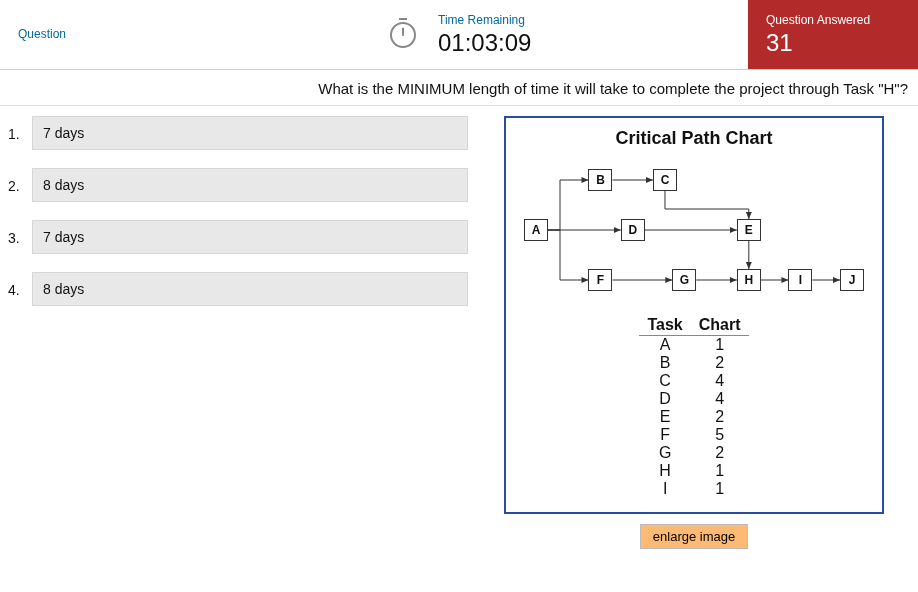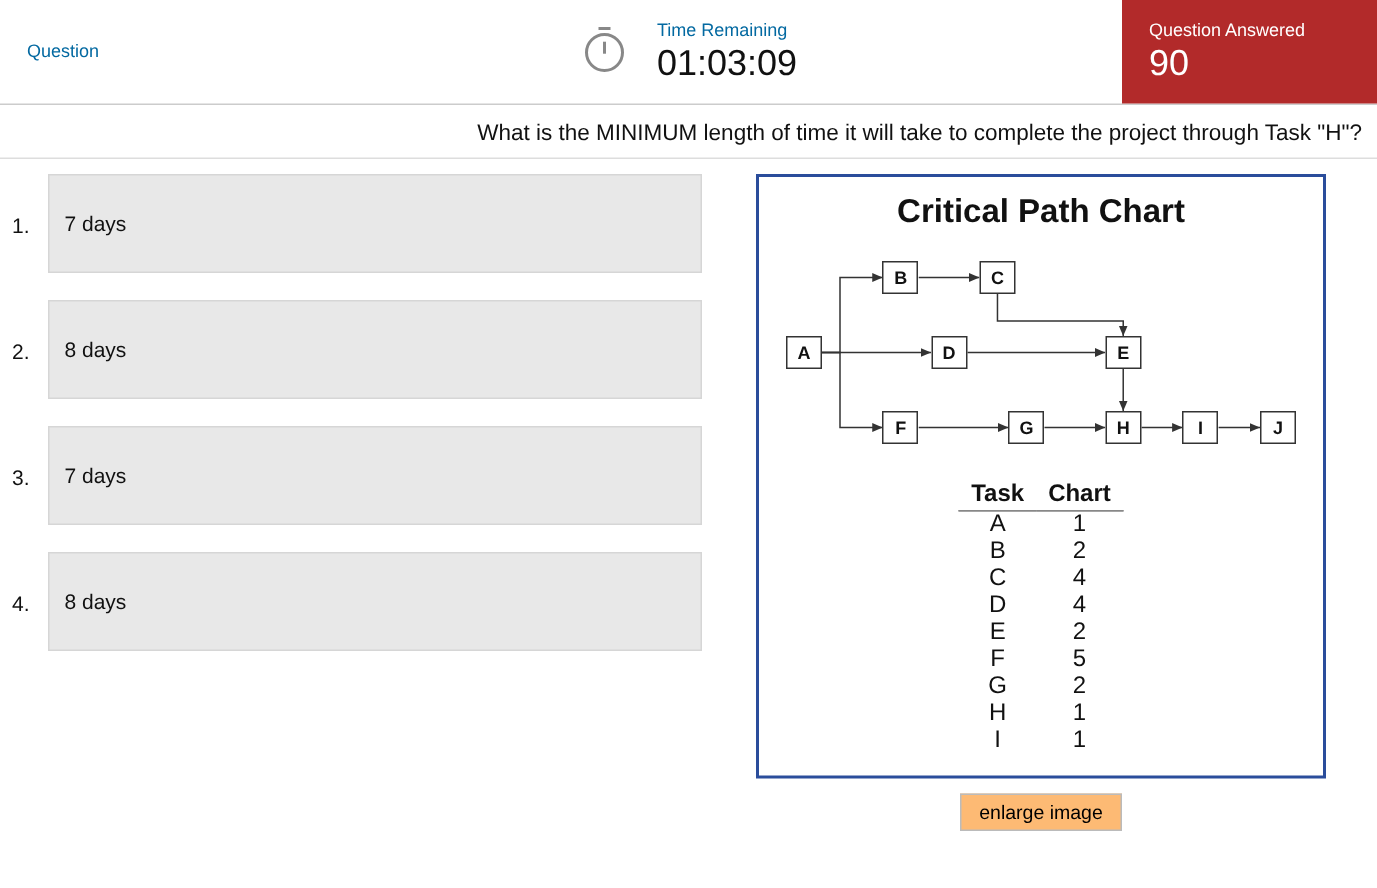--- a/index.html
+++ b/index.html
@@ -82,41 +82,41 @@
   }
   .answer .num {
     width: 24px;
     font-size: 14px;
     padding-top: 2px;
   }
   .answer .opt {
     flex: 1;
     background: #e8e8e8;
     border: 1px solid #d6d6d6;
-    padding: 24px 10px;
+    padding: 8px 10px;
     font-size: 14px;
     cursor: pointer;
   }
 
   .chart-panel {
     flex: 1;
     display: flex;
     flex-direction: column;
     align-items: center;
   }
   .chart-box {
     border: 2px solid #2a4d9b;
     width: 380px;
     padding: 10px 10px 14px 10px;
     background: #fff;
   }
   .chart-title {
     text-align: center;
     font-weight: bold;
-    font-size: 22px;
+    font-size: 18px;
     margin-bottom: 14px;
   }
   .diagram {
     position: relative;
     width: 100%;
     height: 150px;
   }
   .node {
     position: absolute;
     width: 24px; height: 22px;
@@ -162,21 +162,21 @@
   <div class="hcol left">
     <div class="hlabel">Question</div>
   </div>
   <div class="hcol mid">
     <span class="timer-icon"></span>
     <div class="hlabel">Time Remaining</div>
     <div class="hvalue">01:03:09</div>
   </div>
   <div class="hcol right">
     <div class="hlabel">Question Answered</div>
-    <div class="hvalue">90</div>
+    <div class="hvalue">31</div>
   </div>
 </div>
 
 <div class="question-row">What is the MINIMUM length of time it will take to complete the project through Task "H"?</div>
 
 <div class="body">
   <div class="answers">
     <div class="answer">
       <div class="num">1.</div>
       <div class="opt">7 days</div>

